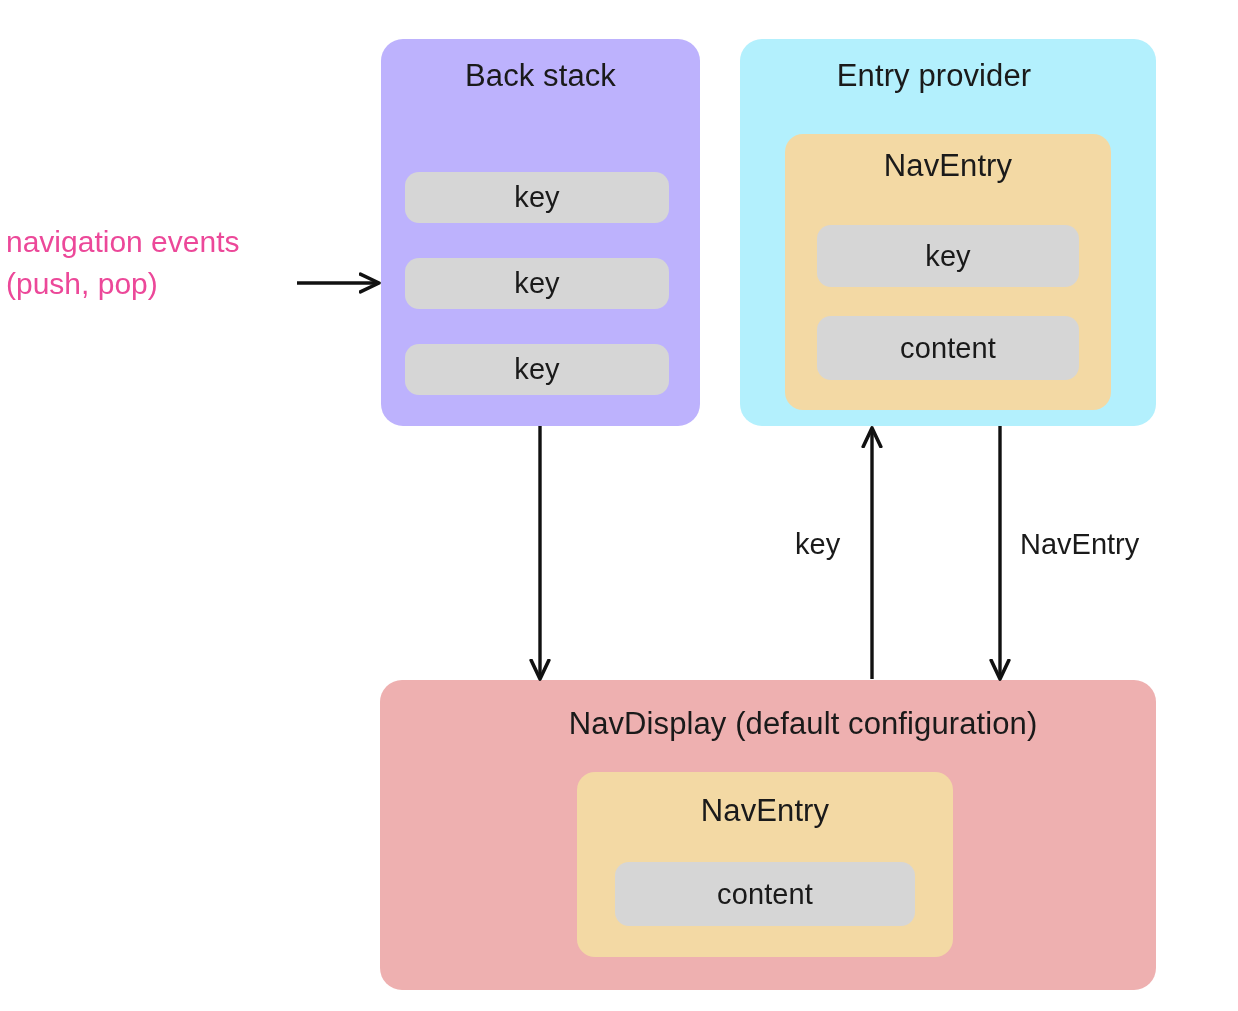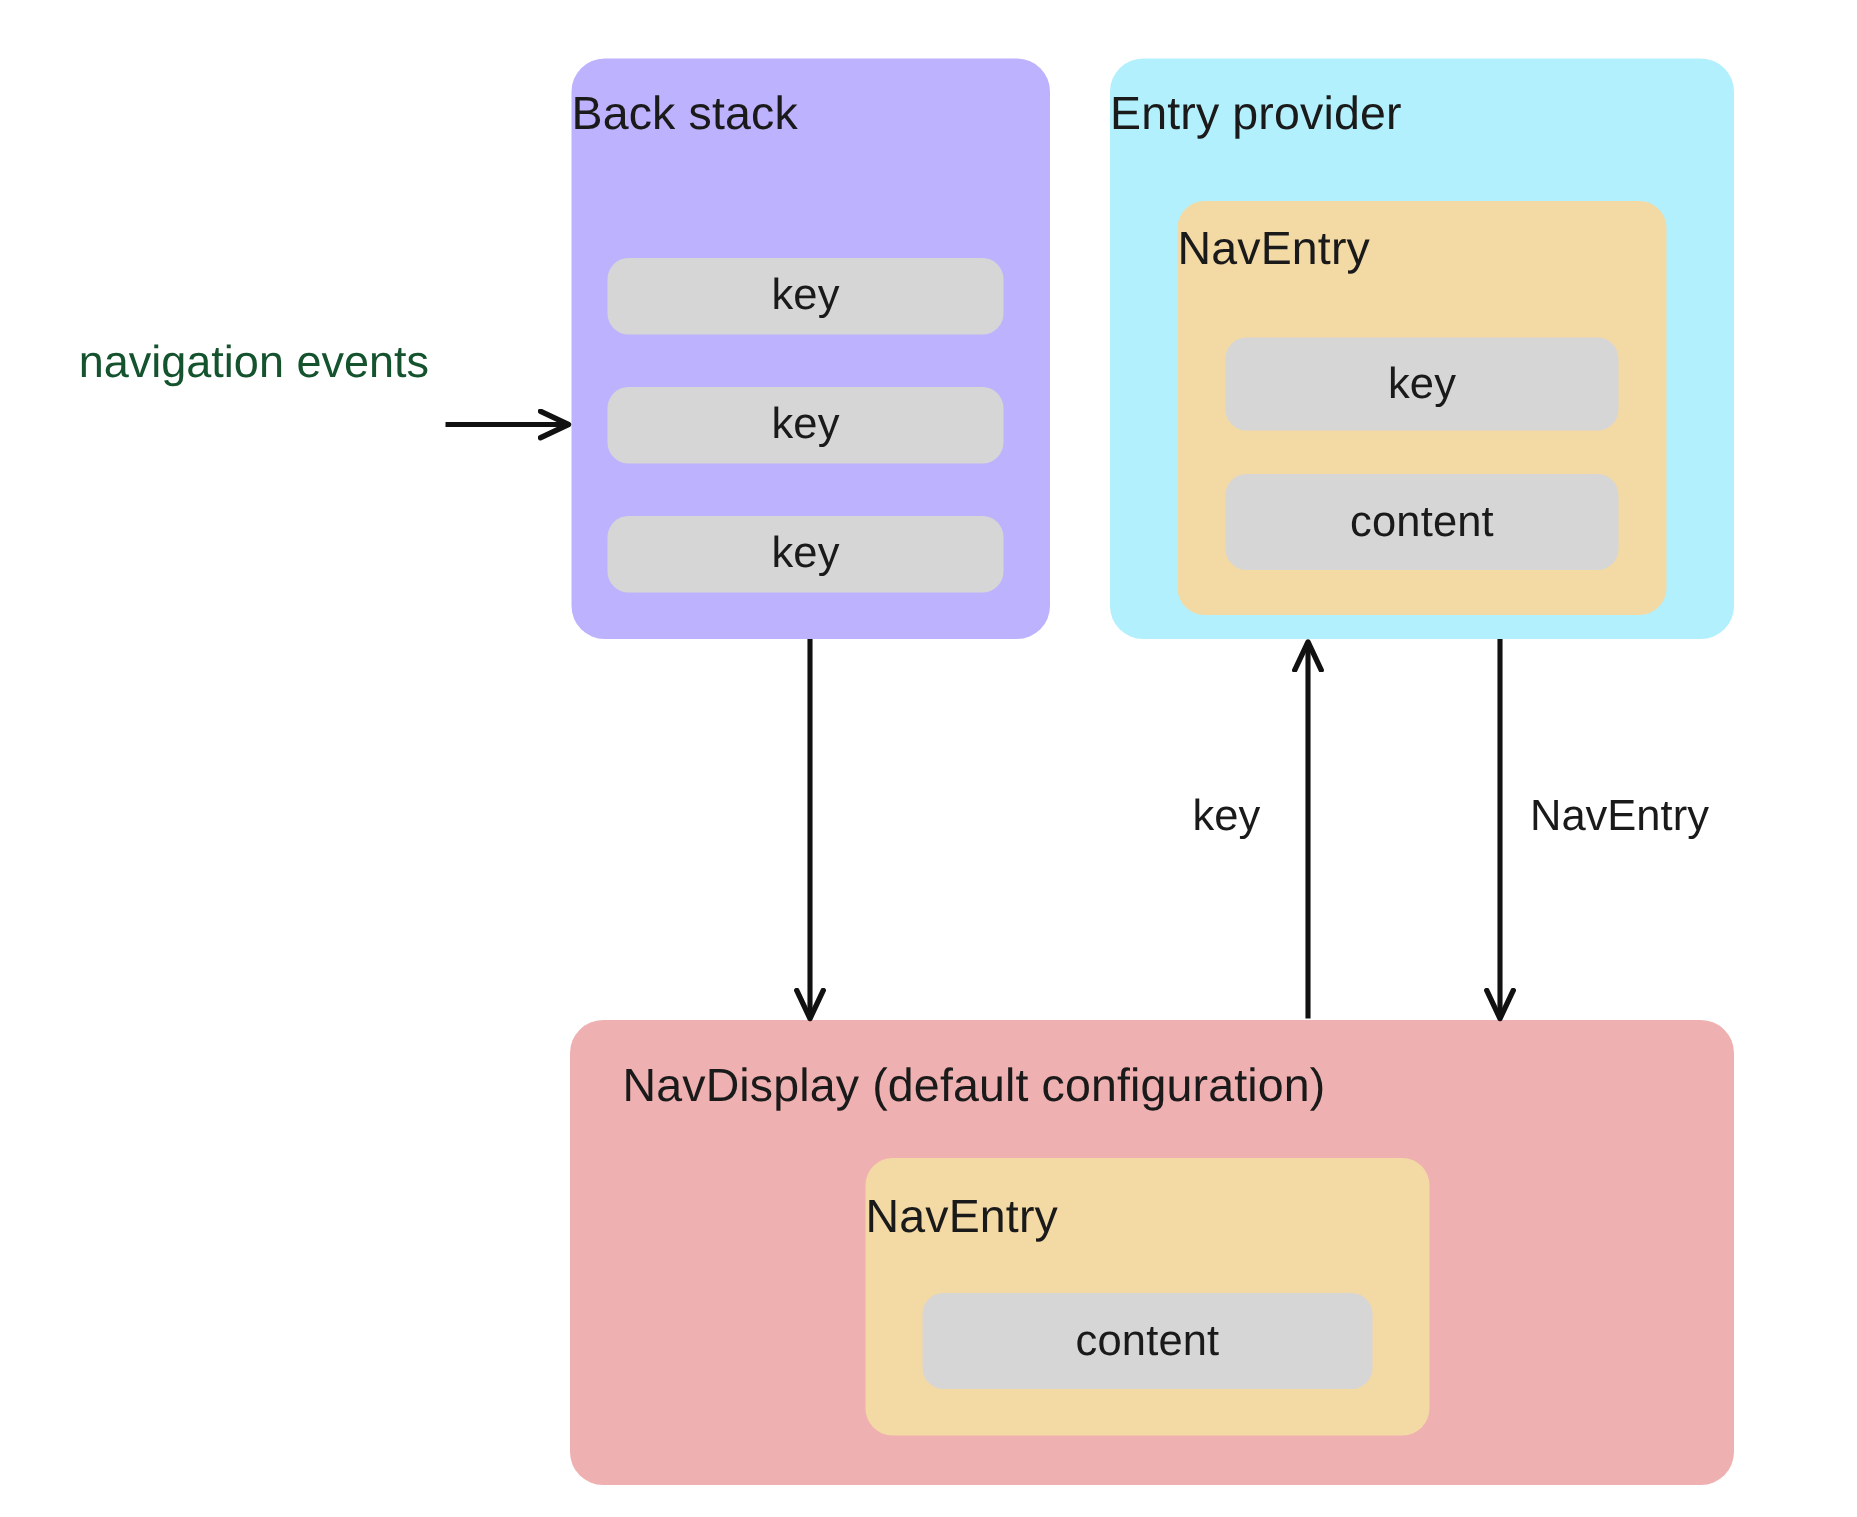--- a/index.html
+++ b/index.html
@@ -22,21 +22,21 @@
   
   .box {
     position: absolute;
     box-sizing: border-box;
     border-radius: 22px;
   }
   .box-title {
     position: absolute;
     left: 0;
     right: 16px;
-    text-align: left;
+    text-align: center;
     color: #1a1a1a;
     font-size: 31px;
     line-height: 38px;
     letter-spacing: 0.1px;
     white-space: nowrap;
   }
 
   
   #back-stack {
     left: 381px;
@@ -113,22 +113,22 @@
   #nav-display-title     { top: 705px; left: 380px; width: 776px; padding-left: 35px; }
   #ep-navEntry-title     { top: 147px; left: 785px; width: 326px; }
   #nd-navEntry-title     { top: 792px; left: 577px; width: 376px; }
 
   
   #nav-events-label {
     position: absolute;
     left: 6px;
     top: 221px;
     width: 280px;
-    text-align: right;
-    color: #14532d;
+    text-align: left;
+    color: #ec4899;
     font-size: 30px;
     line-height: 42px;
     white-space: nowrap;
   }
 
   
   .edge-label {
     position: absolute;
     color: #1a1a1a;
     font-size: 29px;
@@ -148,20 +148,21 @@
     pointer-events: none;
   }
 </style>
 </head>
 <body>
 
 <div id="canvas">
 
   <div id="nav-events-label">
     <div>navigation events</div>
+    <div>(push, pop)</div>
   </div>
 
   <div class="box" id="back-stack"></div>
   <div class="box-title" id="back-stack-title">Back stack</div>
   <div class="chip" id="bs-key-0">key</div>
   <div class="chip" id="bs-key-1">key</div>
   <div class="chip" id="bs-key-2">key</div>
 
   <div class="box" id="entry-provider"></div>
   <div class="box-title" id="entry-provider-title">Entry provider</div>

